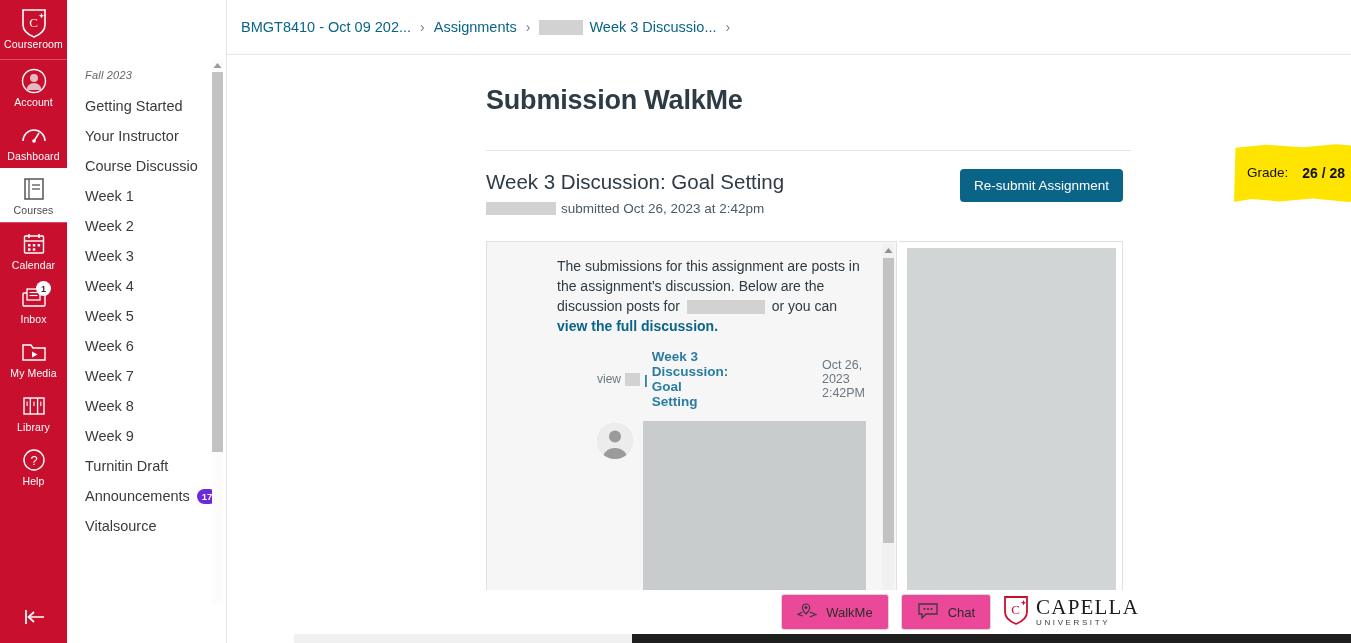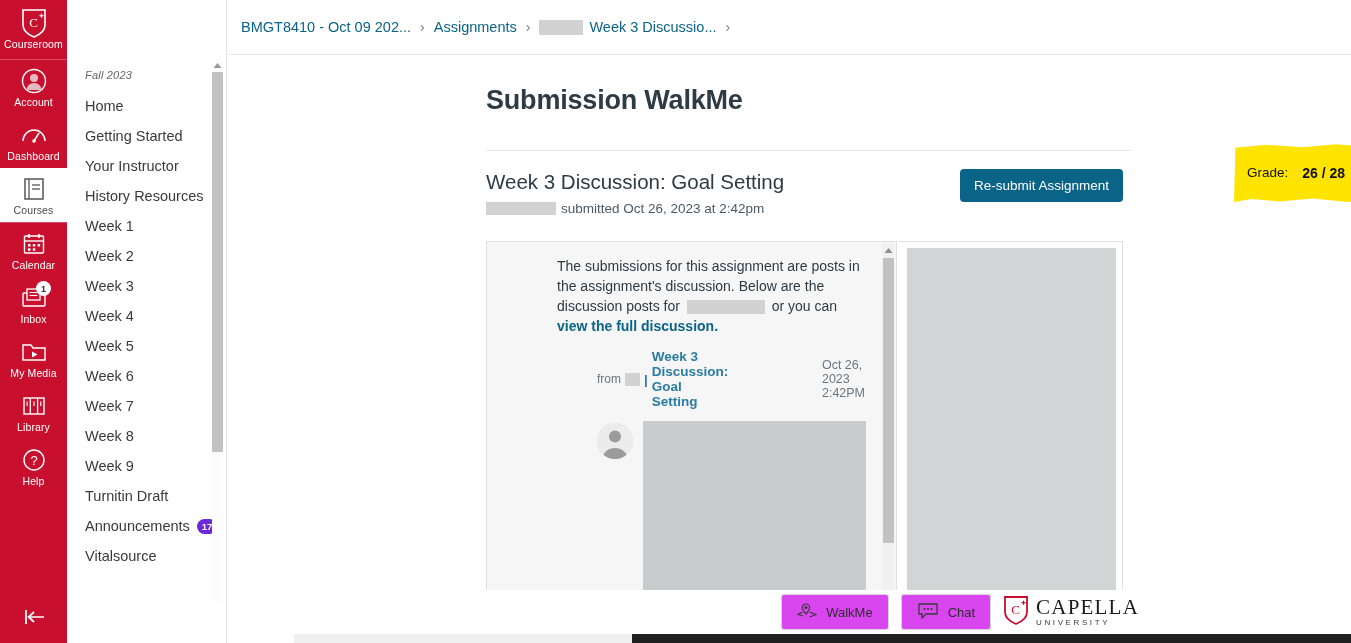--- a/index.html
+++ b/index.html
@@ -169,21 +169,21 @@
   .panel-right-redact { width: 100%; height: 100%; background: #d2d5d6; }
 
   
   .bottombar {
     position: absolute; left: 227px; right: 0; bottom: 9px; height: 44px;
     background: #fff; display: flex; align-items: center; justify-content: flex-end;
     gap: 12px; padding-right: 212px; z-index: 9;
   }
   .bb-btn {
     display: flex; align-items: center; gap: 9px;
-    border: 1px solid #d6d6d6; background: #d946ef; border-radius: 3px;
+    border: 1px solid #d6d6d6; background: #ec4899; border-radius: 3px;
     font-size: 13px; color: #2d2d2d; padding: 7px 15px; cursor: pointer;
     font-family: inherit;
   }
   .capella-logo { display: flex; align-items: center; gap: 7px; }
   .cap-word { line-height: 1; }
   .cap-main { font-family: "Liberation Serif", serif; font-size: 21px; letter-spacing: 1.2px; color: #1a1a1a; }
   .cap-sub { font-family: "Liberation Sans", sans-serif; font-size: 8px; letter-spacing: 2.6px; color: #3a3a3a; margin-top: 1px; }
 
   
   .hscroll { position: absolute; left: 67px; right: 0; bottom: 0; height: 9px; background: #1f1f1f; }
@@ -318,30 +318,27 @@
         <path d="M15 5 L9.5 10 L15 15" fill="none" stroke="#fff" stroke-width="1.7"></path>
       </svg>
     </div>
     <div class="rail-bottom-fill"></div>
   </div>
 
   <div class="coursenav">
     <div class="term-label">Fall 2023</div>
 
     <div class="cn-item">
-        <span>Home</span>
-      </div>
-    <div class="cn-item">
         <span>Getting Started</span>
       </div>
     <div class="cn-item">
         <span>Your Instructor</span>
       </div>
     <div class="cn-item">
-        <span>History Resources</span>
+        <span>Course Discussio</span>
       </div>
     <div class="cn-item">
         <span>Week 1</span>
       </div>
     <div class="cn-item">
         <span>Week 2</span>
       </div>
     <div class="cn-item">
         <span>Week 3</span>
       </div>
@@ -431,21 +428,21 @@
         <div class="panel-left">
           <div class="panel-inner">
             <div class="intro">
               <span>The submissions for this assignment are posts in the assignment's discussion. Below are the discussion posts for</span>
               <span class="redact-box" style="width:78px;height:14px;margin:0 3px;"></span>
               <span>or you can</span>
               <a class="lnk">view the full discussion.</a>
             </div>
 
             <div class="postline">
-              <span class="from">from</span>
+              <span class="from">view</span>
               <span class="redact-box" style="width:40px;height:13px;"></span>
               <span class="post-link">|</span>
               <span class="post-link">Week 3 Discussion: Goal Setting</span>
               <span class="post-date">Oct 26, 2023 2:42PM</span>
             </div>
 
             <div class="post-body">
               <span class="avatar">
                 <svg width="36" height="36" viewBox="0 0 36 36">
                   <circle cx="18" cy="18" r="18" fill="#ececec"></circle>

